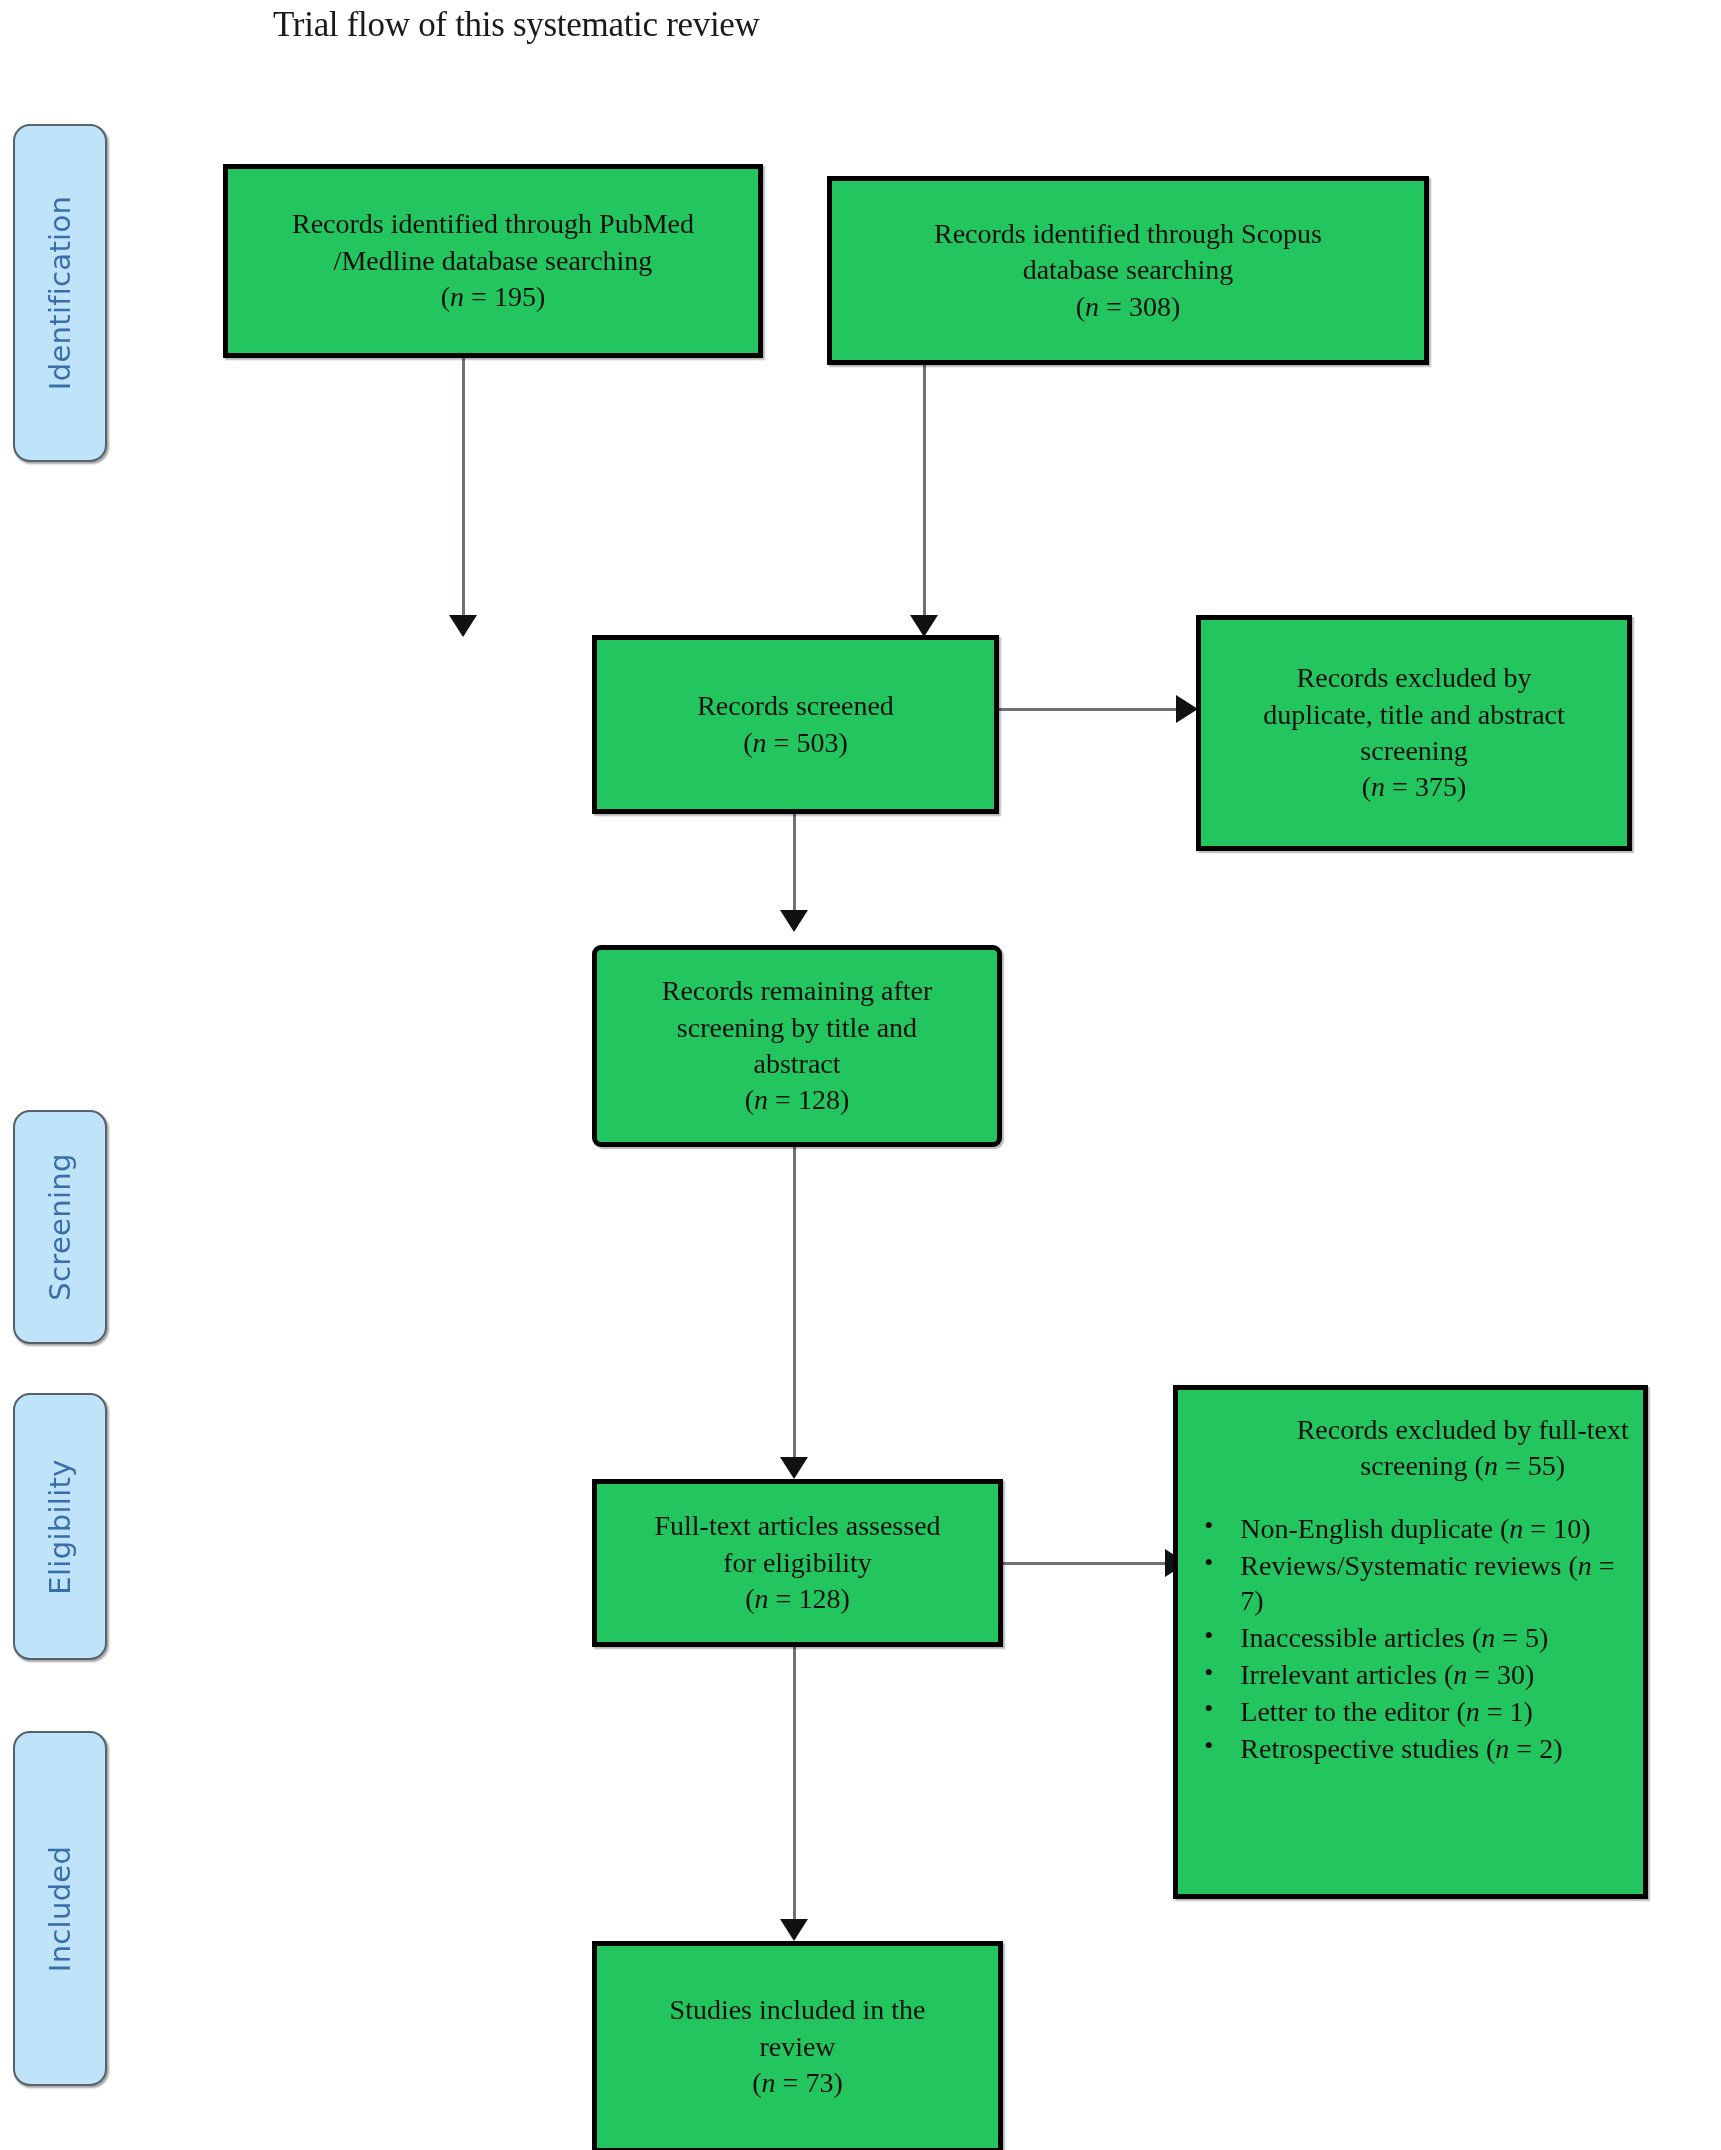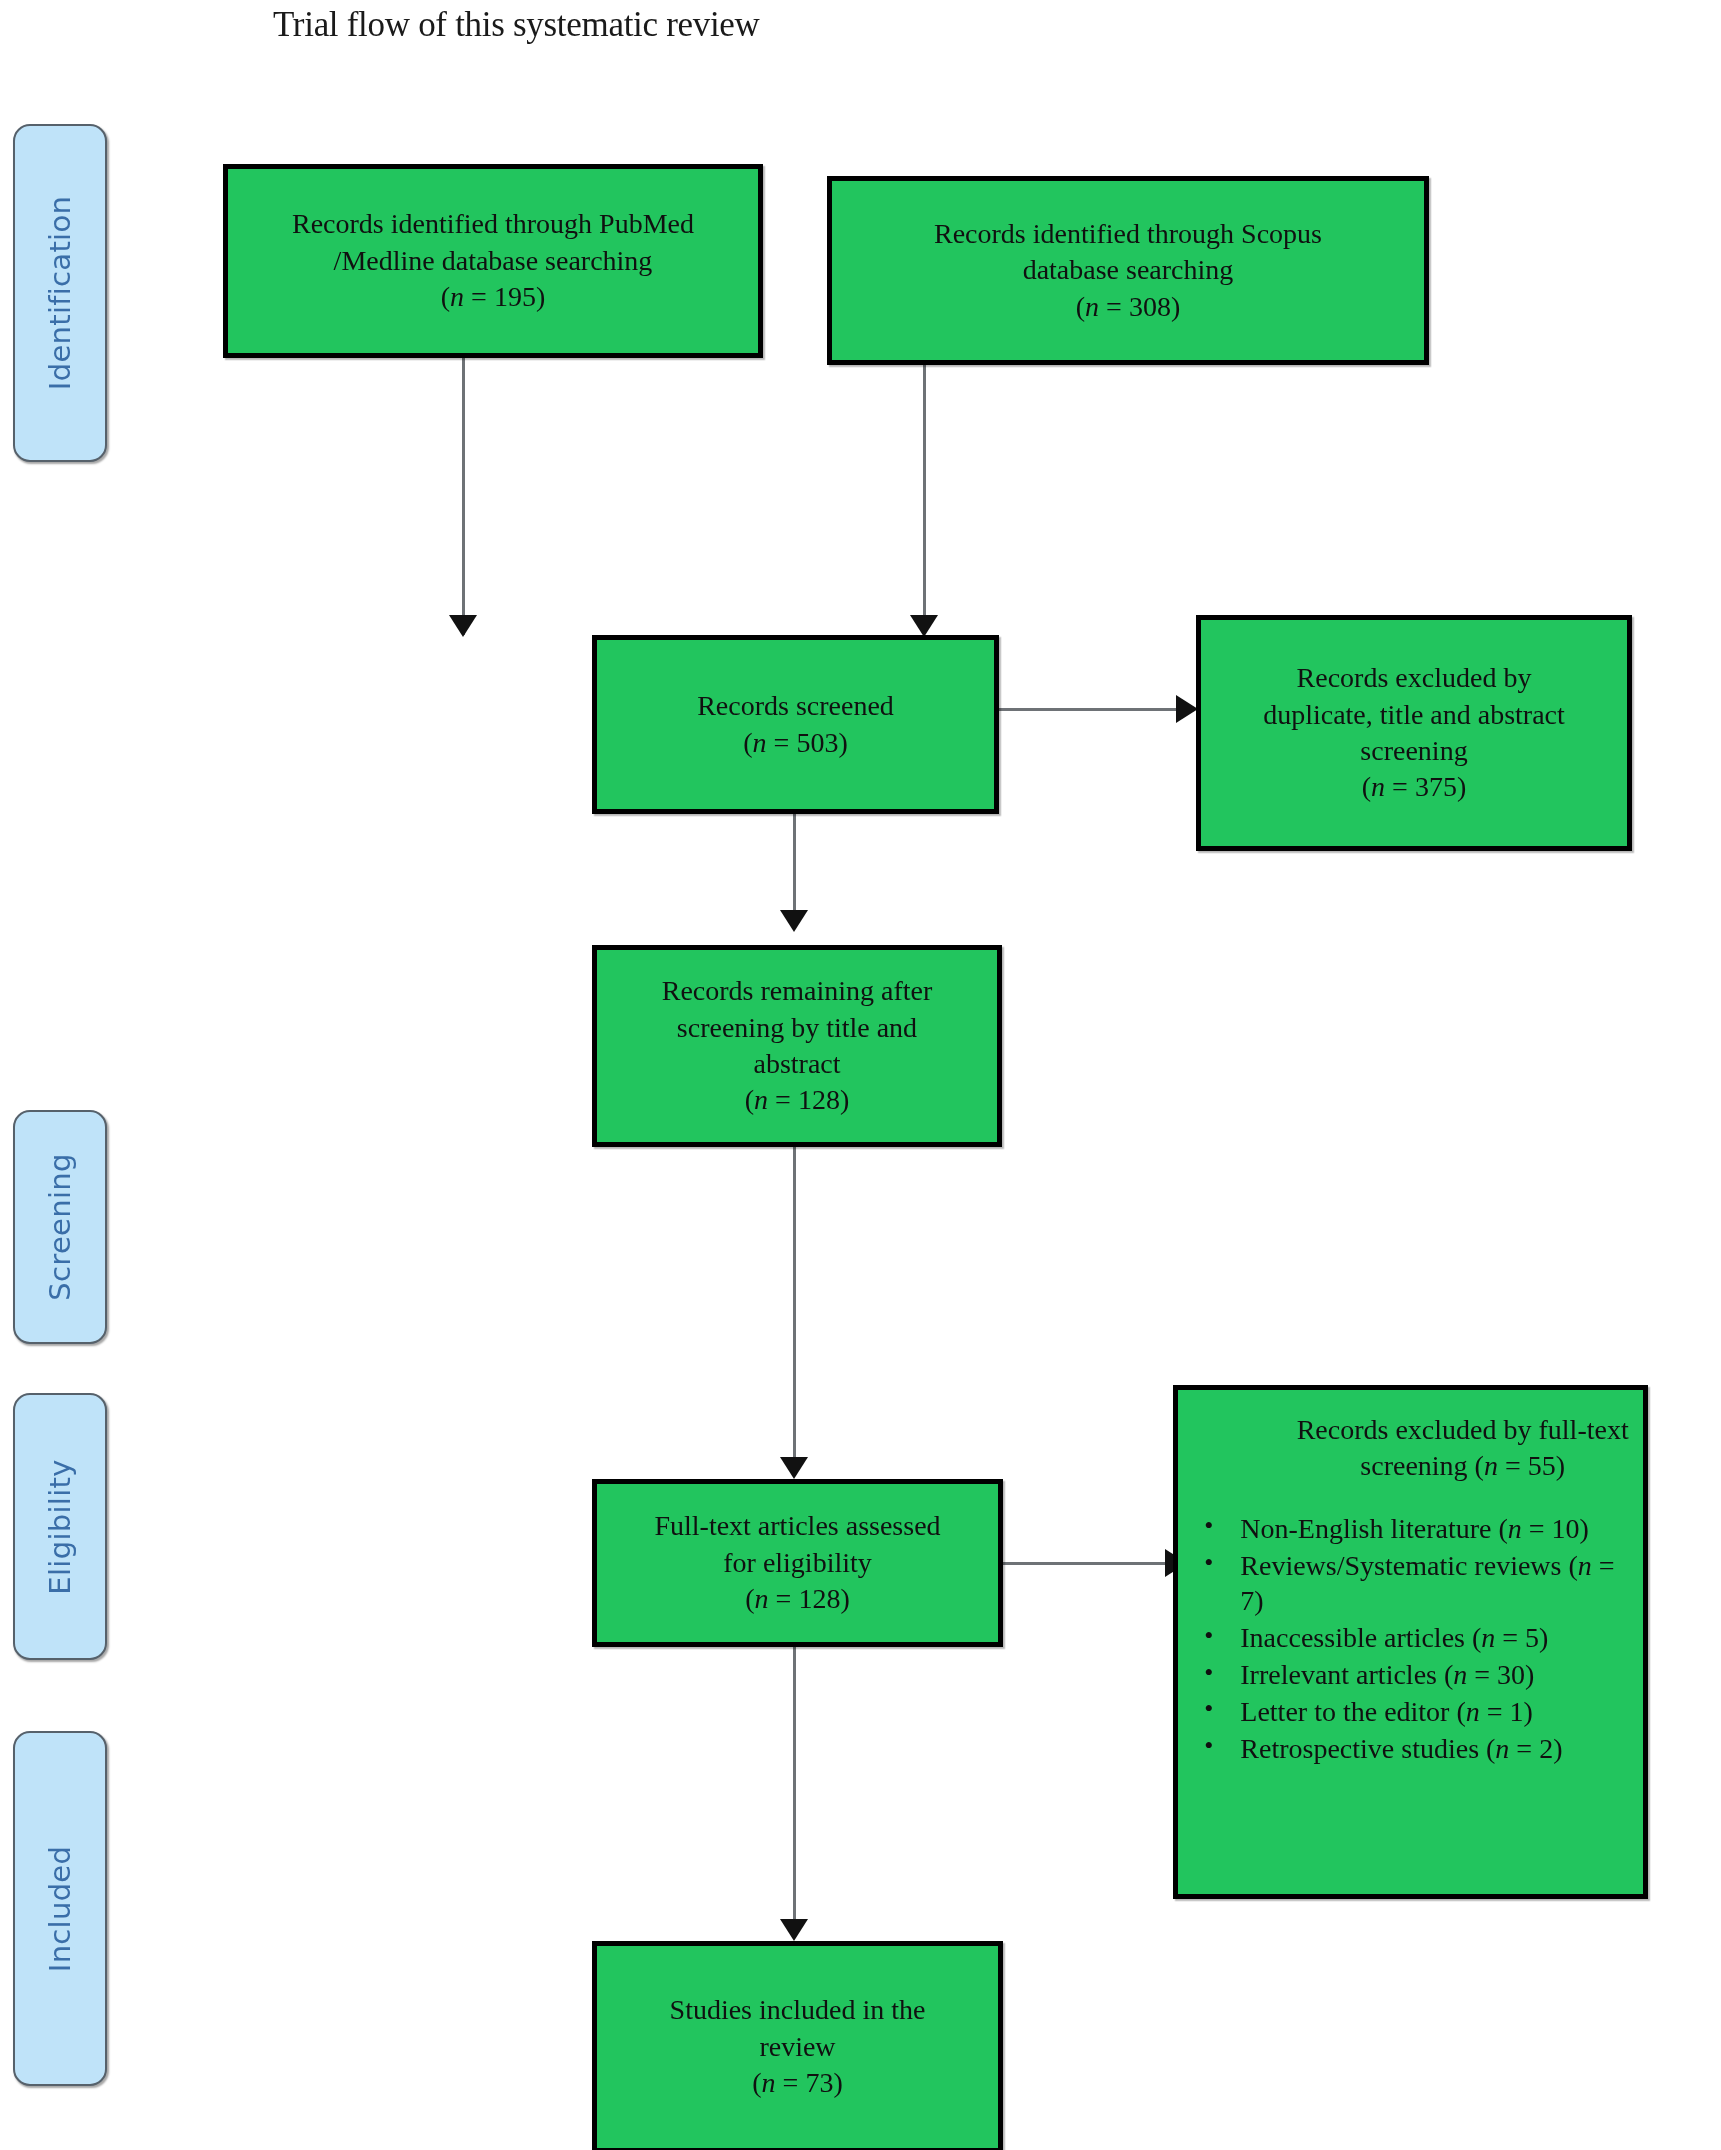--- a/index.html
+++ b/index.html
@@ -209,21 +209,21 @@
 
   <div class="flow-box" style="left:1196px; top:594px; width:436px; height:236px;margin-top:21px;">
     <div class="box-text">
       <span>Records excluded by</span><br>
       <span>duplicate, title and abstract</span><br>
       <span>screening</span><br>
       <span><span>(</span><span class="nvar">n</span><span> = </span><span>375</span><span>)</span></span>
     </div>
   </div>
 
-  <div class="flow-box" style="left:592px; top:945px; width:410px; height:202px;">
+  <div class="flow-box" style="left:592px; top:945px; width:410px; height:202px;border-radius:9px;">
     <div class="box-text">
       <span>Records remaining after</span><br>
       <span>screening by title and</span><br>
       <span>abstract</span><br>
       <span><span>(</span><span class="nvar">n</span><span> = </span><span>128</span><span>)</span></span>
     </div>
   </div>
 
   <div class="flow-box" style="left:592px; top:1479px; width:411px; height:168px;">
     <div class="box-text">
@@ -232,21 +232,21 @@
       <span><span>(</span><span class="nvar">n</span><span> = </span><span>128</span><span>)</span></span>
     </div>
   </div>
 
   <div class="flow-box align-top excl-list-box" style="left:1173px; top:1385px; width:475px; height:514px;">
     <div class="excl-heading">
       <span>Records excluded by full-text</span><br>
       <span><span>screening (</span><span class="nvar">n</span><span> = </span><span>55</span><span>)</span></span>
     </div>
     <ul class="excl-items">
-      <li><span>Non-English literature (</span><span class="nvar">n</span><span> = </span><span>10</span><span>)</span></li>
+      <li><span>Non-English duplicate (</span><span class="nvar">n</span><span> = </span><span>10</span><span>)</span></li>
       <li><span>Reviews/Systematic reviews (</span><span class="nvar">n</span><span> = </span><span>7</span><span>)</span></li>
       <li><span>Inaccessible articles (</span><span class="nvar">n</span><span> = </span><span>5</span><span>)</span></li>
       <li><span>Irrelevant articles (</span><span class="nvar">n</span><span> = </span><span>30</span><span>)</span></li>
       <li><span>Letter to the editor (</span><span class="nvar">n</span><span> = </span><span>1</span><span>)</span></li>
       <li><span>Retrospective studies (</span><span class="nvar">n</span><span> = </span><span>2</span><span>)</span></li>
     </ul>
   </div>
 
   <div class="flow-box" style="left:592px; top:1941px; width:411px; height:212px;">
     <div class="box-text">

